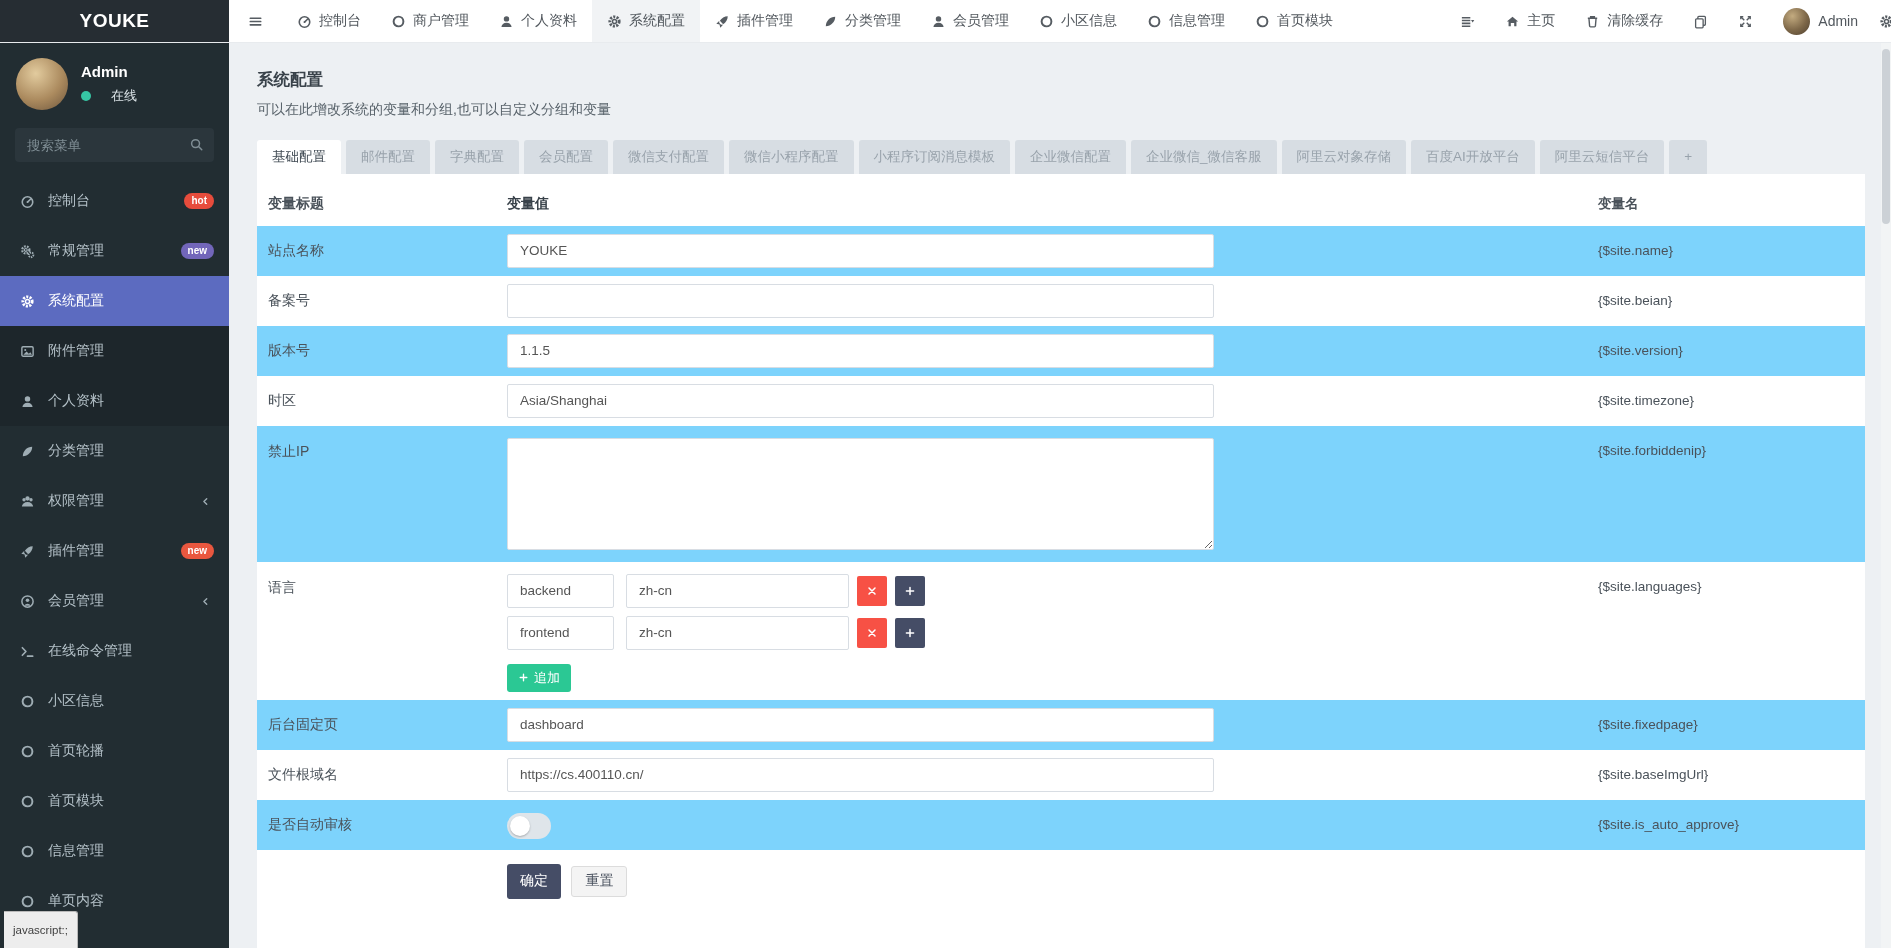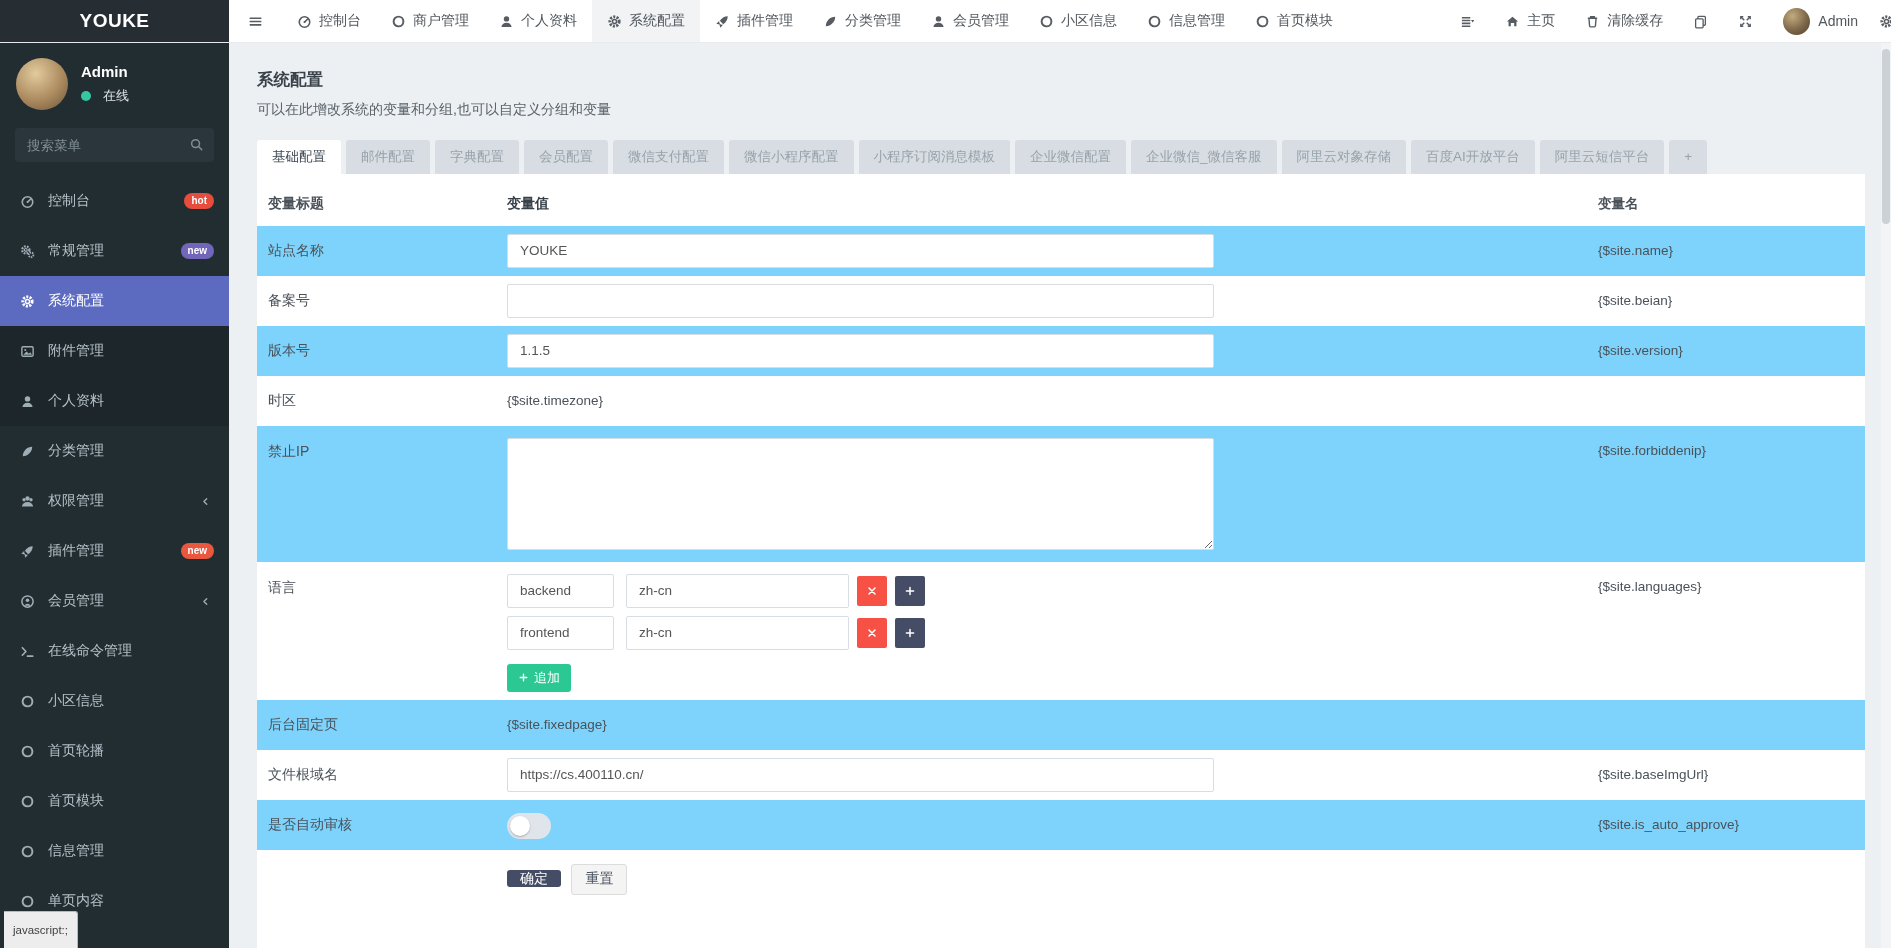--- a/index.html
+++ b/index.html
@@ -19,21 +19,21 @@
   .nav-tabs{display:flex;align-items:stretch}
   .nav-right{margin-left:auto;display:flex;align-items:stretch}
   .avatar-sm{width:27px;height:27px;border-radius:50%;background:radial-gradient(circle at 35% 30%,#c3ab80,#7d6748 55%,#4e4030)}
   .nav-admin{gap:8px}
   .nav-gear{margin-right:-9px;padding:0 6px}
   
   .sidebar{position:absolute;top:43px;left:0;bottom:0;width:229px;background:#222d32;z-index:20}
   .user-panel{display:flex;gap:13px;align-items:center;padding:15px 16px 10px}
   .avatar-lg{width:52px;height:52px;border-radius:50%;flex:0 0 52px;background:radial-gradient(circle at 38% 30%,#e2cb9e,#ab8a5e 55%,#6b543c)}
   .uname{color:#fff;font-weight:bold;font-size:15px;margin-bottom:7px}
-  .ustatus{color:#dde5e9;font-size:13px;display:flex;align-items:center;gap:12px}
+  .ustatus{color:#dde5e9;font-size:13px;display:flex;align-items:center;gap:20px}
   .dot{width:10px;height:10px;border-radius:50%;background:var(--online-dot);display:inline-block}
   .search-box{margin:8px 15px 14px;position:relative}
   .search-box input{width:100%;height:34px;background:#2b363c;border:none;border-radius:4px;color:#cfd8dc;padding:0 34px 0 12px;font-size:13.5px;outline:none;font-family:inherit}
   .search-box input::placeholder{color:#7f8d94}
   .search-box .icon{position:absolute;right:10px;top:9px;color:#7f8d94}
   .menu{list-style:none}
   .menu li{height:50px;display:flex;align-items:center;gap:12px;padding:0 15px 0 18px;color:#b4c1c8;font-size:14px;cursor:pointer}
   .menu li .icon{color:#9fadb4;width:18px;display:inline-flex;justify-content:center}
   .menu li.sub{background:#1d262b}
   .menu li.active{background:var(--active-menu);color:#fff}
@@ -64,21 +64,21 @@
   .kv-row{display:flex;margin-bottom:8px;align-items:center}
   .kv-key{width:107px;margin-right:12px}
   .kv-val{width:223px}
   .btn-sq{width:30px;height:30px;border:none;border-radius:2px;color:#fff;display:inline-flex;align-items:center;justify-content:center;margin-left:8px;cursor:pointer}
   .btn-del{background:var(--delete-button)}
   .btn-addsq{background:var(--primary-button)}
   .btn-append{margin-top:6px;height:28px;background:var(--append-button);color:#fff;border:none;border-radius:3px;font-size:13px;padding:0 11px;display:inline-flex;align-items:center;gap:5px;cursor:pointer;font-family:inherit}
   .toggle{width:44px;height:26px;border-radius:13px;background:#dfe5ea;position:relative;cursor:pointer;margin-top:2px}
   .toggle .knob{position:absolute;left:3px;top:3px;width:20px;height:20px;border-radius:50%;background:#fff;box-shadow:0 1px 2px rgba(0,0,0,.25)}
   .form-actions{padding:14px 0 0 250px}
-  .btn-primary{height:17px;padding:0 13px;background:var(--primary-button);color:#fff;border:none;border-radius:3px;font-size:14px;cursor:pointer;font-family:inherit}
+  .btn-primary{height:35px;padding:0 13px;background:var(--primary-button);color:#fff;border:none;border-radius:3px;font-size:14px;cursor:pointer;font-family:inherit}
   .btn-default{height:31px;padding:0 13px;background:#f4f4f4;color:#4a525f;border:1px solid #dcdcdc;border-radius:3px;font-size:14px;margin-left:6px;cursor:pointer;font-family:inherit}
   
   .scrollbar{position:absolute;top:43px;right:0;bottom:0;width:10px;background:#f2f4f5;z-index:40}
   .scroll-thumb{position:absolute;top:6px;left:1px;width:8px;height:175px;border-radius:4px;background:#ccd1d6}
   .statusbar{position:absolute;left:4px;bottom:0;background:#ededed;border:1px solid #b9b9b9;border-left:none;border-bottom:none;border-radius:0 3px 0 0;font-size:11.5px;color:#3f3f3f;padding:12px 9px;z-index:50}
   .icon svg{display:block}
 </style>
 </head>
 <body>
 
@@ -450,20 +450,21 @@
           <div class="cell-value"><input class="f-input" style=""></div>
           <div class="cell-var">{$site.beian}</div>
         </div>
         <div class="frow stripe">
           <div class="cell-label">版本号</div>
           <div class="cell-value"><input class="f-input" value="1.1.5" style=""></div>
           <div class="cell-var">{$site.version}</div>
         </div>
         <div class="frow">
           <div class="cell-label">时区</div>
+          <div class="cell-value"><input class="f-input" value="Asia/Shanghai" style=""></div>
           <div class="cell-var">{$site.timezone}</div>
         </div>
         <div class="frow stripe top">
           <div class="cell-label">禁止IP</div>
           <div class="cell-value"><textarea class="f-textarea" style=""></textarea></div>
           <div class="cell-var">{$site.forbiddenip}</div>
         </div>
         <div class="frow top">
           <div class="cell-label">语言</div>
           <div class="cell-value"><div class="kv-row">
@@ -505,20 +506,21 @@
                 <svg viewBox="0 0 16 16" width="11" height="11" fill="none" stroke="currentColor">
                   <path d="M8 3.2v9.6M3.2 8h9.6" stroke-width="2" stroke-linecap="round"></path>
                 </svg>
               </span>
               <span>追加</span>
             </button></div>
           <div class="cell-var">{$site.languages}</div>
         </div>
         <div class="frow stripe">
           <div class="cell-label">后台固定页</div>
+          <div class="cell-value"><input class="f-input" value="dashboard" style=""></div>
           <div class="cell-var">{$site.fixedpage}</div>
         </div>
         <div class="frow">
           <div class="cell-label">文件根域名</div>
           <div class="cell-value"><input class="f-input" value="https://cs.400110.cn/" style=""></div>
           <div class="cell-var">{$site.baseImgUrl}</div>
         </div>
         <div class="frow stripe">
           <div class="cell-label">是否自动审核</div>
           <div class="cell-value">

